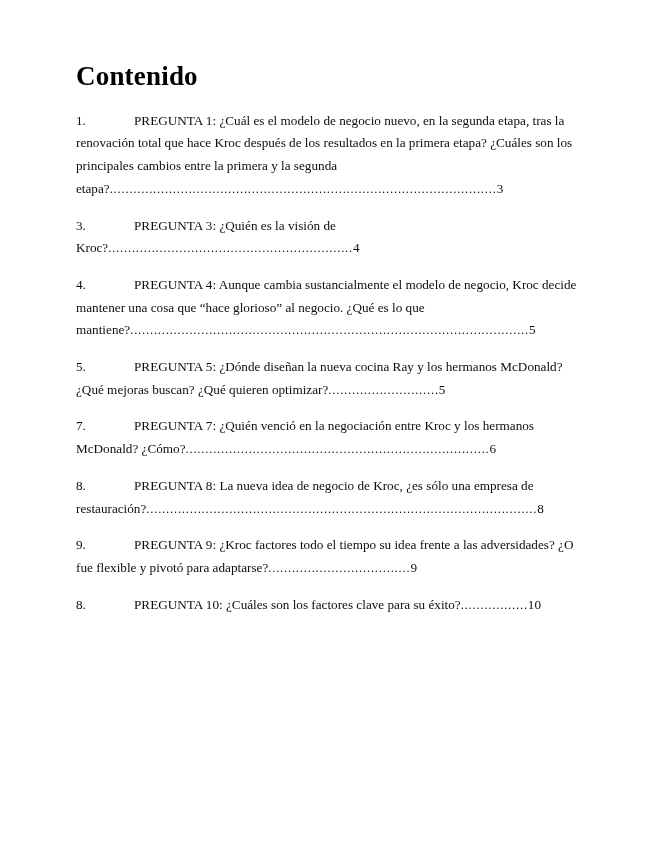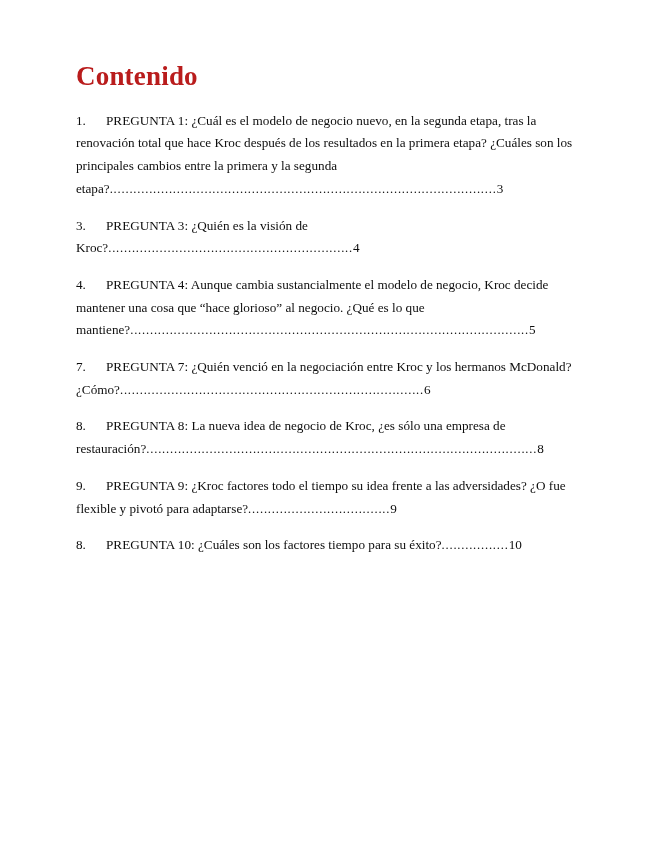--- a/index.html
+++ b/index.html
@@ -18,21 +18,21 @@
     width: 655px;
     height: 848px;
     box-sizing: border-box;
     padding: 62px 72px 40px 76px;
     background: #ffffff;
   }
   .doc-title {
     font-family: "Liberation Serif", serif;
     font-size: 27px;
     font-weight: bold;
-    color: #b91c1c;
+    color: #000000;
     letter-spacing: 0.2px;
     margin: 0 0 18px 0;
     line-height: 1.1;
   }
   .toc {
     margin: 0;
     padding: 0;
     list-style: none;
   }
   .toc-entry {
@@ -43,20 +43,21 @@
     color: #0d0d0d;
     text-align: left;
   }
   .toc-num {
     display: inline-block;
     min-width: 30px;
     font-size: 13.2px;
   }
   .toc-text {
     font-size: 13.2px;
+    margin-left: 28px;
   }
   .leader {
     letter-spacing: 0.8px;
     font-size: 12.6px;
     color: #141414;
     word-break: break-all;
   }
   .toc-page {
     font-size: 13.2px;
   }
@@ -76,32 +77,35 @@
 
 
     <div class="toc-entry">
       <span class="toc-num">3.</span><span class="toc-text">PREGUNTA 3: ¿Quién es la visión de Kroc?</span><span class="leader">..............................................................</span><span class="toc-page">4</span>
     </div>
 
     <div class="toc-entry">
       <span class="toc-num">4.</span><span class="toc-text">PREGUNTA 4: Aunque cambia sustancialmente el modelo de negocio, Kroc decide mantener una cosa que “hace glorioso” al negocio. ¿Qué es lo que mantiene?</span><span class="leader">.....................................................................................................</span><span class="toc-page">5</span>
     </div>
 
+    <div class="toc-entry">
+      <span class="toc-num">5.</span><span class="toc-text">PREGUNTA 5: ¿Dónde diseñan la nueva cocina Ray y los hermanos McDonald? ¿Qué mejoras buscan? ¿Qué quieren optimizar?</span><span class="leader">............................</span><span class="toc-page">5</span>
+    </div>
 
 
     <div class="toc-entry">
       <span class="toc-num">7.</span><span class="toc-text">PREGUNTA 7: ¿Quién venció en la negociación entre Kroc y los hermanos McDonald? ¿Cómo?</span><span class="leader">.............................................................................</span><span class="toc-page">6</span>
     </div>
 
     <div class="toc-entry">
       <span class="toc-num">8.</span><span class="toc-text">PREGUNTA 8: La nueva idea de negocio de Kroc, ¿es sólo una empresa de restauración?</span><span class="leader">...................................................................................................</span><span class="toc-page">8</span>
     </div>
 
     <div class="toc-entry">
       <span class="toc-num">9.</span><span class="toc-text">PREGUNTA 9: ¿Kroc factores todo el tiempo su idea frente a las adversidades? ¿O fue flexible y pivotó para adaptarse?</span><span class="leader">....................................</span><span class="toc-page">9</span>
     </div>
 
     <div class="toc-entry">
-      <span class="toc-num">8.</span><span class="toc-text">PREGUNTA 10: ¿Cuáles son los factores tiempo para su éxito?</span><span class="leader">.................</span><span class="toc-page">10</span>
+      <span class="toc-num">8.</span><span class="toc-text">PREGUNTA 10: ¿Cuáles son los factores clave para su éxito?</span><span class="leader">.................</span><span class="toc-page">10</span>
     </div>
 
   </div>
 </div>
 
 </body></html>

